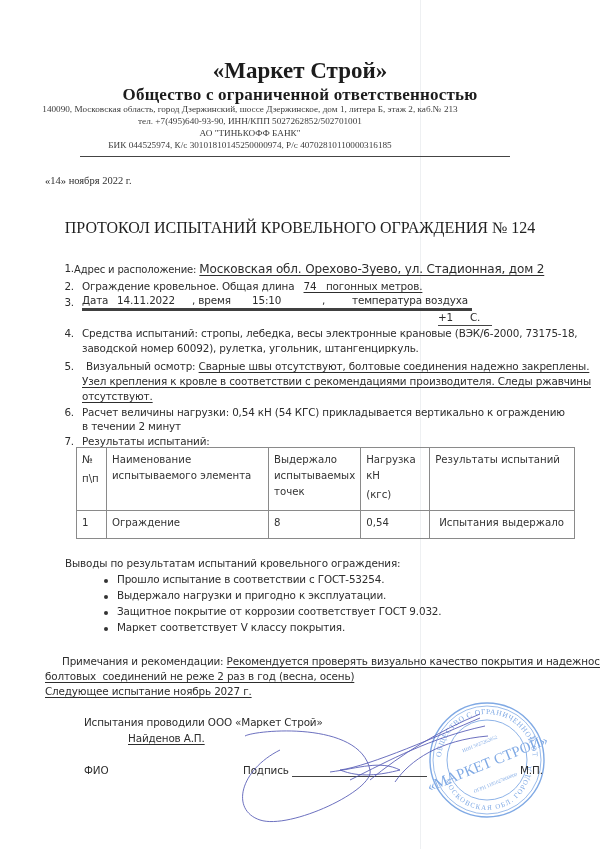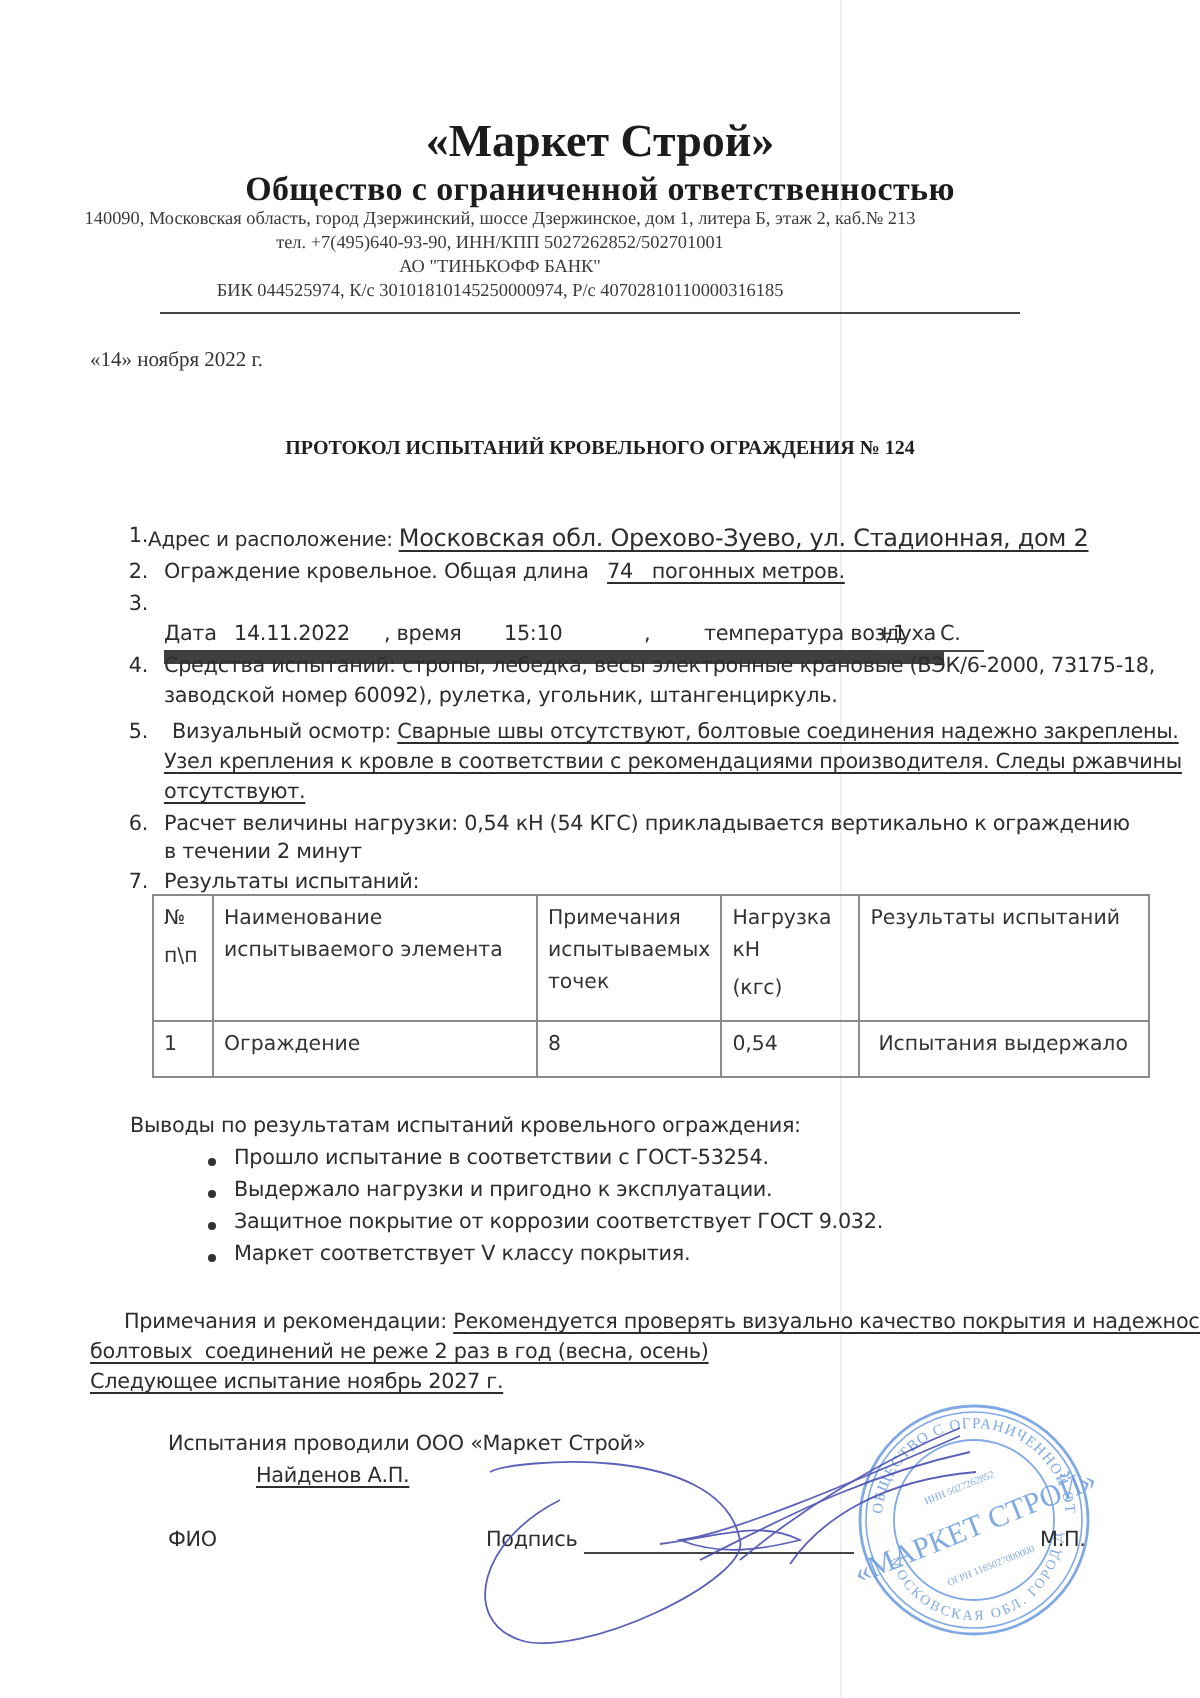--- a/index.html
+++ b/index.html
@@ -13,21 +13,21 @@
   .serif { font-family: "Liberation Serif", "DejaVu Serif", serif; }
   .sans { font-family: "DejaVu Sans", sans-serif; font-size: 10.4px; letter-spacing: -0.15px; color: #2d2d2d; }
   .u { text-decoration: underline; text-underline-offset: 2px; text-decoration-thickness: 1px; }
 
   .company-name { left: 0; width: 600px; top: 58px; text-align: center; font-size: 23px; font-weight: bold; color: #1c1c1c; }
   .company-form { left: 0; width: 600px; top: 85px; text-align: center; font-size: 17px; font-weight: bold; color: #1c1c1c; letter-spacing: 0.2px; }
   .req { left: 0; width: 500px; text-align: center; font-size: 9.2px; color: #3b3b3b; }
   .rule { position: absolute; left: 80px; top: 156px; width: 430px; height: 1px; background: #444; }
 
   .date { left: 45px; top: 175px; font-size: 10.5px; color: #333; }
-  .title { left: 0; width: 600px; top: 219px; text-align: center; font-size: 10px; font-weight: bold; color: #1f1f1f; }
+  .title { left: 0; width: 600px; top: 219px; text-align: center; font-size: 16px; font-weight: normal; color: #1f1f1f; }
 
   .num { position: absolute; width: 14px; text-align: right; }
 
   table.results {
     position: absolute; left: 76px; top: 447px; border-collapse: collapse;
     font-family: "DejaVu Sans", sans-serif; font-size: 10.2px; color: #333;
   }
   table.results td { border: 1px solid #8a8a8a; vertical-align: top; padding: 4px 5px; line-height: 16px; }
 
   .bullet-dot { position: absolute; width: 4px; height: 4px; border-radius: 50%; background: #333; }
@@ -57,21 +57,21 @@
 </div>
 
 <div class="abs sans" style="left:60px; top:280px">
   <span class="num" style="left:0">2.</span>
   <span style="margin-left:22px">Ограждение кровельное. Общая длина </span><span class="u" style="margin-left:6px; white-space:pre">74   погонных метров.</span>
 </div>
 
 <div class="abs sans" style="left:60px; top:296px">
   <span class="num" style="left:0">3.</span>
 </div>
-<div class="abs sans u" style="left:82px; top:311px; width:390px; text-decoration:none; border-bottom:7px solid #404040; height:14px">
+<div class="abs sans u" style="left:82px; top:294px; width:390px; text-decoration:none; border-bottom:3px solid #404040; height:14px">
   <span style="position:absolute; left:0">Дата</span>
   <span style="position:absolute; left:35px">14.11.2022</span>
   <span style="position:absolute; left:110px">, время</span>
   <span style="position:absolute; left:170px">15:10</span>
   <span style="position:absolute; left:240px">,</span>
   <span style="position:absolute; left:270px">температура воздуха</span>
 </div>
 <div class="abs sans" style="left:438px; top:311px; border-bottom:1px solid #444; height:14px; width:54px">
   <span style="position:absolute; left:0">+1</span>
   <span style="position:absolute; left:32px">С.</span>
@@ -106,21 +106,21 @@
       <tr style="height:63px">
     <td style="width:19px">
       <div>№</div>
       <div style="margin-top:3px">п\п</div>
     </td>
     <td style="width:151px">
       <div>Наименование</div>
       <div>испытываемого элемента</div>
     </td>
     <td style="width:77px">
-      <div>Примечания</div>
+      <div>Выдержало</div>
       <div>испытываемых</div>
       <div>точек</div>
     </td>
     <td style="width:58px">
       <div>Нагрузка</div>
       <div>кН</div>
       <div style="margin-top:3px">(кгс)</div>
     </td>
     <td style="width:134px">
       <div>Результаты испытаний</div>

